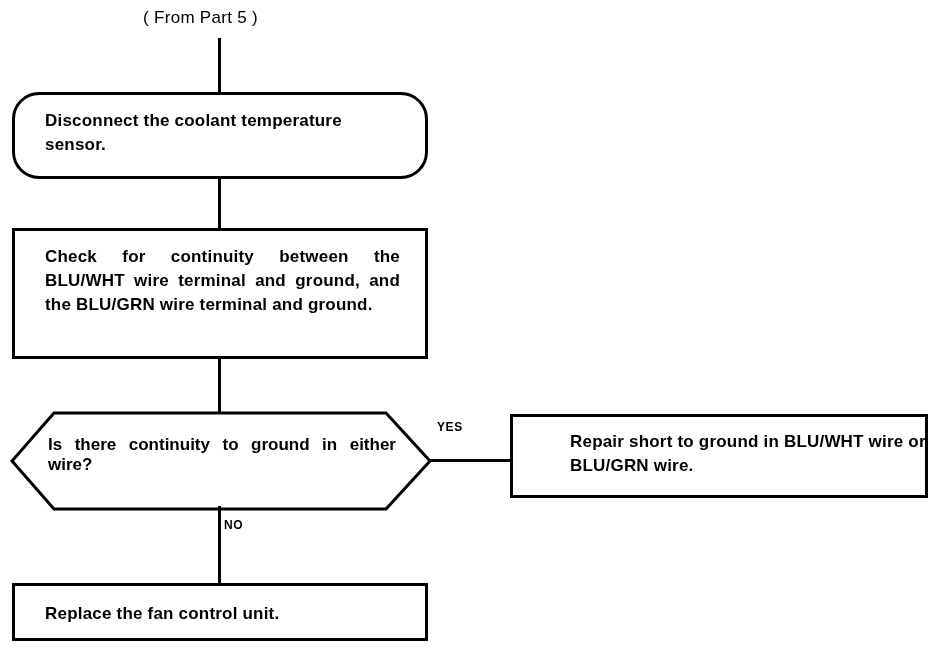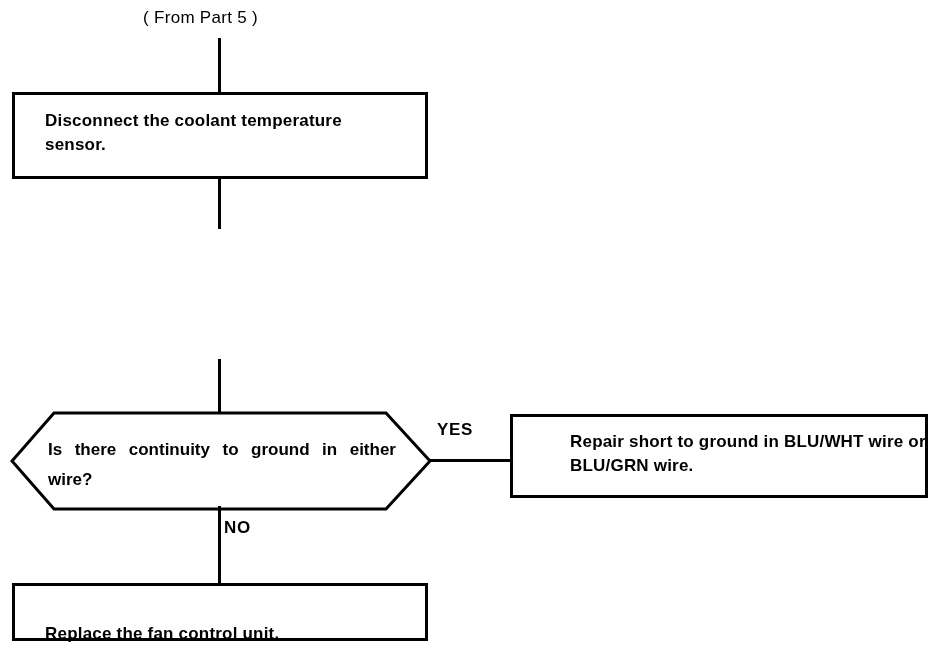--- a/index.html
+++ b/index.html
@@ -34,21 +34,21 @@
   .node-text.justified {
     text-align: justify;
     text-align-last: left;
   }
   .connector {
     position: absolute;
     background: #000000;
   }
   .edge-label {
     position: absolute;
-    font-size: 17px;
+    font-size: 12px;
     font-weight: bold;
     letter-spacing: 0.6px;
     color: #000000;
     white-space: nowrap;
   }
   .title-text {
     position: absolute;
     font-size: 17px;
     font-weight: normal;
     letter-spacing: 0.3px;
@@ -60,41 +60,44 @@
     left: 8px;
     top: 410px;
   }
   .decision-text {
     position: absolute;
     left: 48px;
     top: 435px;
     width: 348px;
     font-size: 17px;
     font-weight: bold;
-    line-height: 30px;
+    line-height: 20px;
     text-align: justify;
     text-align-last: left;
     color: #000000;
   }
 </style>
 </head>
 <body>
 
 <div id="canvas">
 
   <div class="title-text" style="left:143px; top:8px;">( From Part 5 )</div>
 
   <div class="connector" style="left:218px; top:38px; width:3px; height:56px;"></div>
 
-  <div class="node-box" style="left:12px; top:92px; width:416px; height:87px;">
+  <div class="node-box" style="left:12px; top:92px; width:416px; height:87px;border-radius:27px;">
     <div class="node-text" style="left:30px; top:14px; width:360px;">Disconnect the coolant temperature sensor.</div>
   </div>
 
   <div class="connector" style="left:218px; top:179px; width:3px; height:50px;"></div>
 
+  <div class="node-box" style="left:12px; top:228px; width:416px; height:131px;">
+    <div class="node-text justified" style="left:30px; top:14px; width:355px;">Check for continuity between the BLU/WHT wire terminal and ground, and the BLU/GRN wire terminal and ground.</div>
+  </div>
 
   <div class="connector" style="left:218px; top:359px; width:3px; height:58px;"></div>
 
   <svg class="decision-svg" width="428" height="102" viewBox="0 0 428 102">
     <polygon points="46,3 378,3 422,51 378,99 46,99 4,51" fill="#ffffff" stroke="#000000" stroke-width="3" stroke-linejoin="miter"></polygon>
   </svg>
   <div class="decision-text">Is there continuity to ground in either wire?</div>
 
   <div class="connector" style="left:429px; top:459px; width:84px; height:3px;"></div>
 
@@ -102,16 +105,16 @@
 
   <div class="node-box" style="left:510px; top:414px; width:418px; height:84px;">
     <div class="node-text" style="left:30px; top:13px; width:370px;margin-left:27px;">Repair short to ground in BLU/WHT wire or BLU/GRN wire.</div>
   </div>
 
   <div class="connector" style="left:218px; top:506px; width:3px; height:78px;"></div>
 
   <div class="edge-label" style="left:224px; top:518px;">NO</div>
 
   <div class="node-box" style="left:12px; top:583px; width:416px; height:58px;">
-    <div class="node-text" style="left:30px; top:16px; width:370px;margin-top:20px;">Replace the fan control unit.</div>
+    <div class="node-text" style="left:30px; top:16px; width:370px;">Replace the fan control unit.</div>
   </div>
 
 </div>
 
 </body></html>

